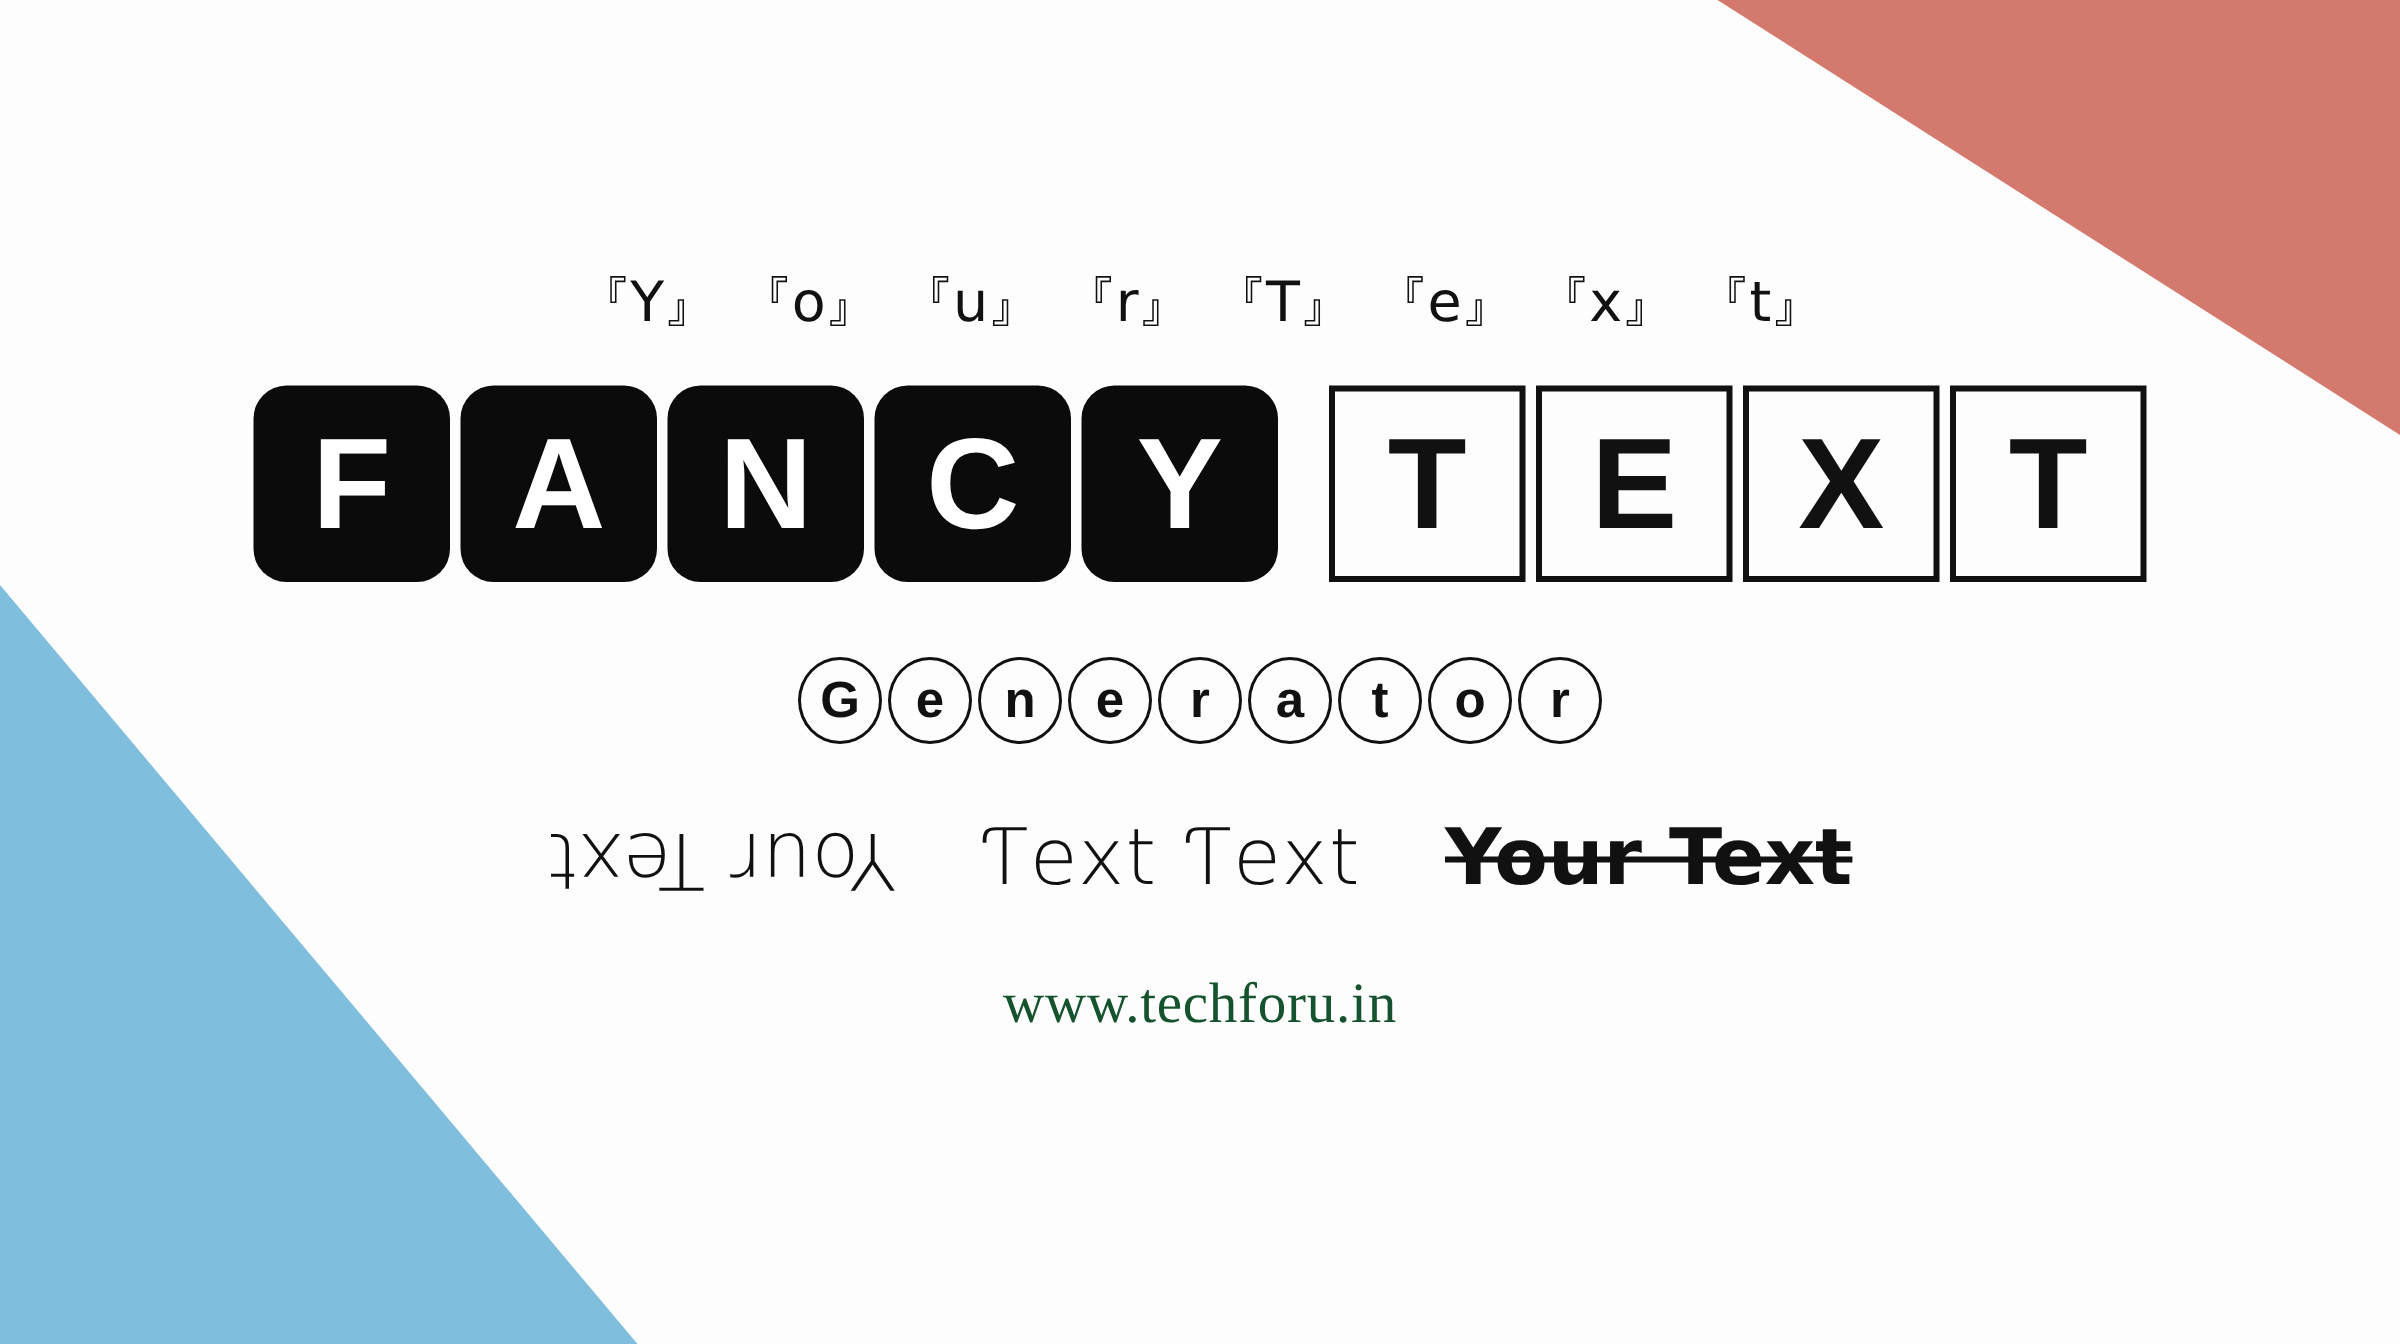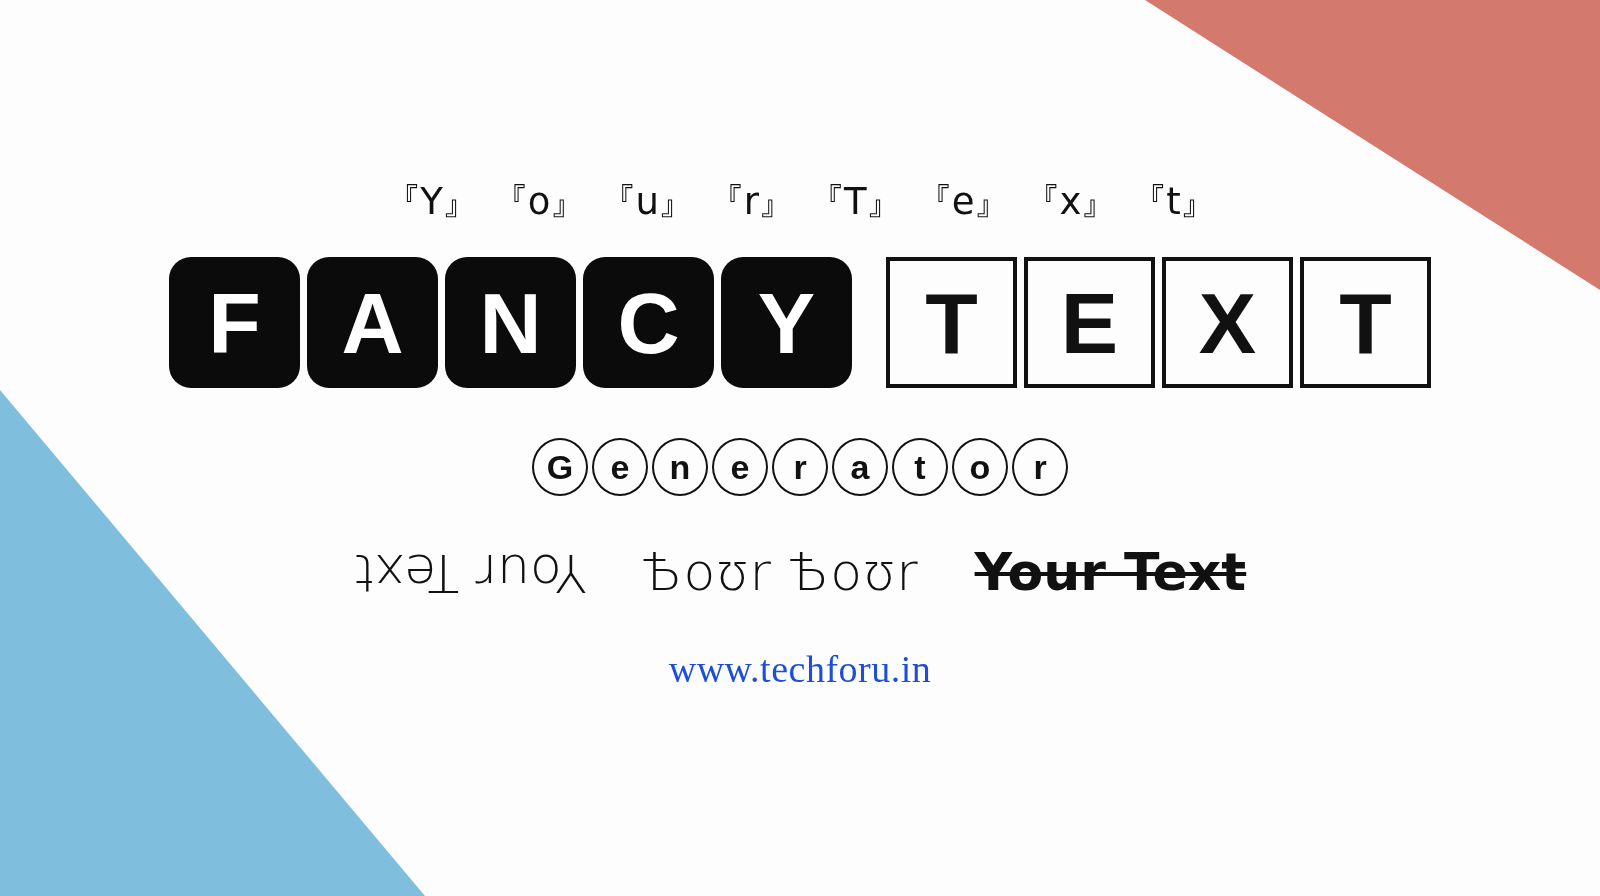--- a/index.html
+++ b/index.html
@@ -159,21 +159,21 @@
     letter-spacing: 0px;
   }
 
   
   #url-row {
     margin-top: 46px;
   }
   #site-url {
     font-family: "Liberation Serif", serif;
     font-size: 38px;
-    color: #1d4ed8;
+    color: #14532d;
     letter-spacing: 0.5px;
   }
 </style>
 </head>
 <body>
 
 <div id="canvas">
 
   <div class="corner-shape" id="corner-top-right"></div>
   <div class="corner-shape" id="corner-bottom-left"></div>
@@ -211,21 +211,21 @@
       <div class="circle-letter">e</div>
       <div class="circle-letter">r</div>
       <div class="circle-letter">a</div>
       <div class="circle-letter">t</div>
       <div class="circle-letter">o</div>
       <div class="circle-letter">r</div>
     </div>
 
     <div id="variants-row">
       <span class="variant flipped">Your Text</span>
-      <span class="variant stylized">Ѣoʊr Ѣoʊr</span>
+      <span class="variant stylized">Ƭext Ƭext</span>
       <span class="variant strike">Your Text</span>
     </div>
 
     <div id="url-row">
       <span id="site-url">www.techforu.in</span>
     </div>
 
   </div>
 </div>
 

